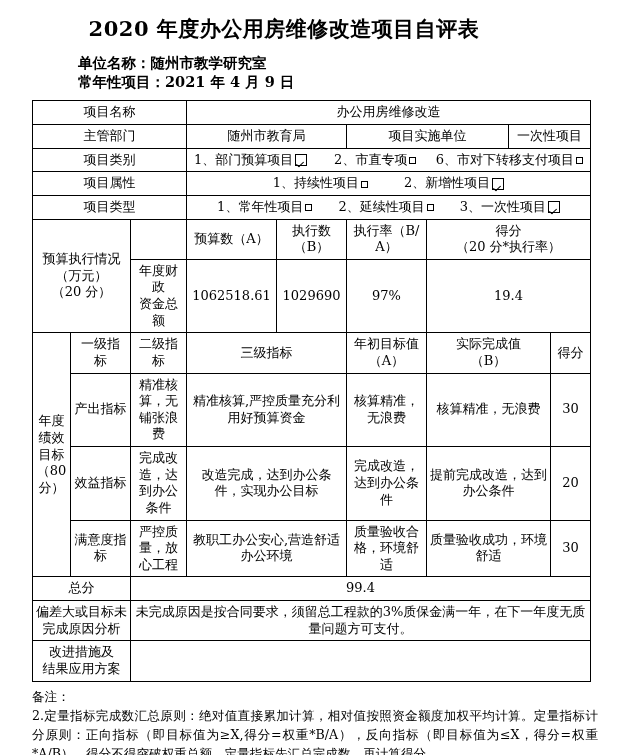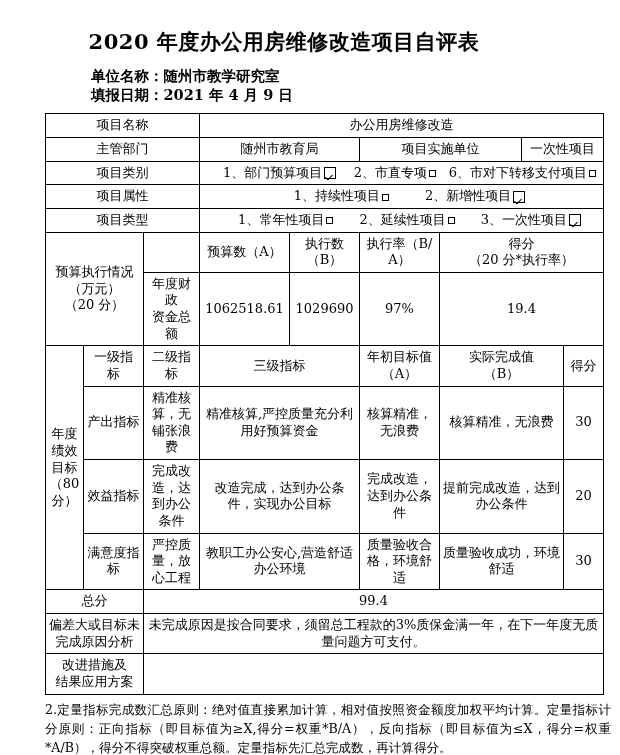--- a/index.html
+++ b/index.html
@@ -13,21 +13,21 @@
     height: 755px;
     overflow: hidden;
     font-family: "DejaVu Serif", "Liberation Serif", serif;
     color: #000000;
   }
   .page {
     width: 568px;
     height: 755px;
     position: relative;
     background: #fff;
-    padding: 13px;
+    padding: 0;
   }
   .doc-title {
     text-align: center;
     font-family: "DejaVu Serif", "Liberation Serif", serif;
     font-weight: bold;
     font-size: 21px;
     letter-spacing: 0.5px;
     padding-top: 14px;
     padding-bottom: 2px;
     line-height: 1.4;
@@ -74,21 +74,20 @@
     font-size: 13px;
     line-height: 1.3;
     letter-spacing: 0;
   }
   .opt-line {
     display: flex;
     justify-content: flex-start;
     align-items: center;
     font-size: 13px;
     padding: 0 4px;
-    margin-left: 16px;
   }
   .opt-line.center { justify-content: center; }
   .opt {
     white-space: nowrap;
     display: inline-flex;
     align-items: center;
   }
   .chk {
     display: inline-block;
     width: 12px;
@@ -130,21 +129,21 @@
 </style>
 </head>
 <body>
 
 <div class="page">
 
   <div class="doc-title">2020 年度办公用房维修改造项目自评表</div>
 
   <div class="meta-row">
     <span class="meta-unit"><span>单位名称：</span><span>随州市教学研究室</span></span>
-    <span class="meta-date"><span>填报日期：</span><span>2021 年 4 月 9 日</span></span>
+    <span class="meta-date"><span>常年性项目：</span><span>2021 年 4 月 9 日</span></span>
   </div>
 
   <table class="main">
     <colgroup>
       <col style="width:38px">
       <col style="width:60px">
       <col style="width:56px">
       <col style="width:28px">
       <col style="width:22px">
       <col style="width:40px">
@@ -325,17 +324,18 @@
       <td class="small" colspan="2">
         <div>改进措施及</div>
         <div>结果应用方案</div>
       </td>
       <td class="small left" colspan="9" style="height:40px"></td>
     </tr>
   </tbody>
     </table>
 
   <div class="notes">
+    <span class="notes-title">备注：</span>
     <span class="nline">2.定量指标完成数汇总原则：绝对值直接累加计算，相对值按照资金额度加权平均计算。定量指标计分原则：正向指标（即目标值为≥X,得分=权重*B/A），反向指标（即目标值为≤X，得分=权重*A/B），得分不得突破权重总额。定量指标先汇总完成数，再计算得分。</span>
 
   </div>
 
 </div>
 
 </body></html>

